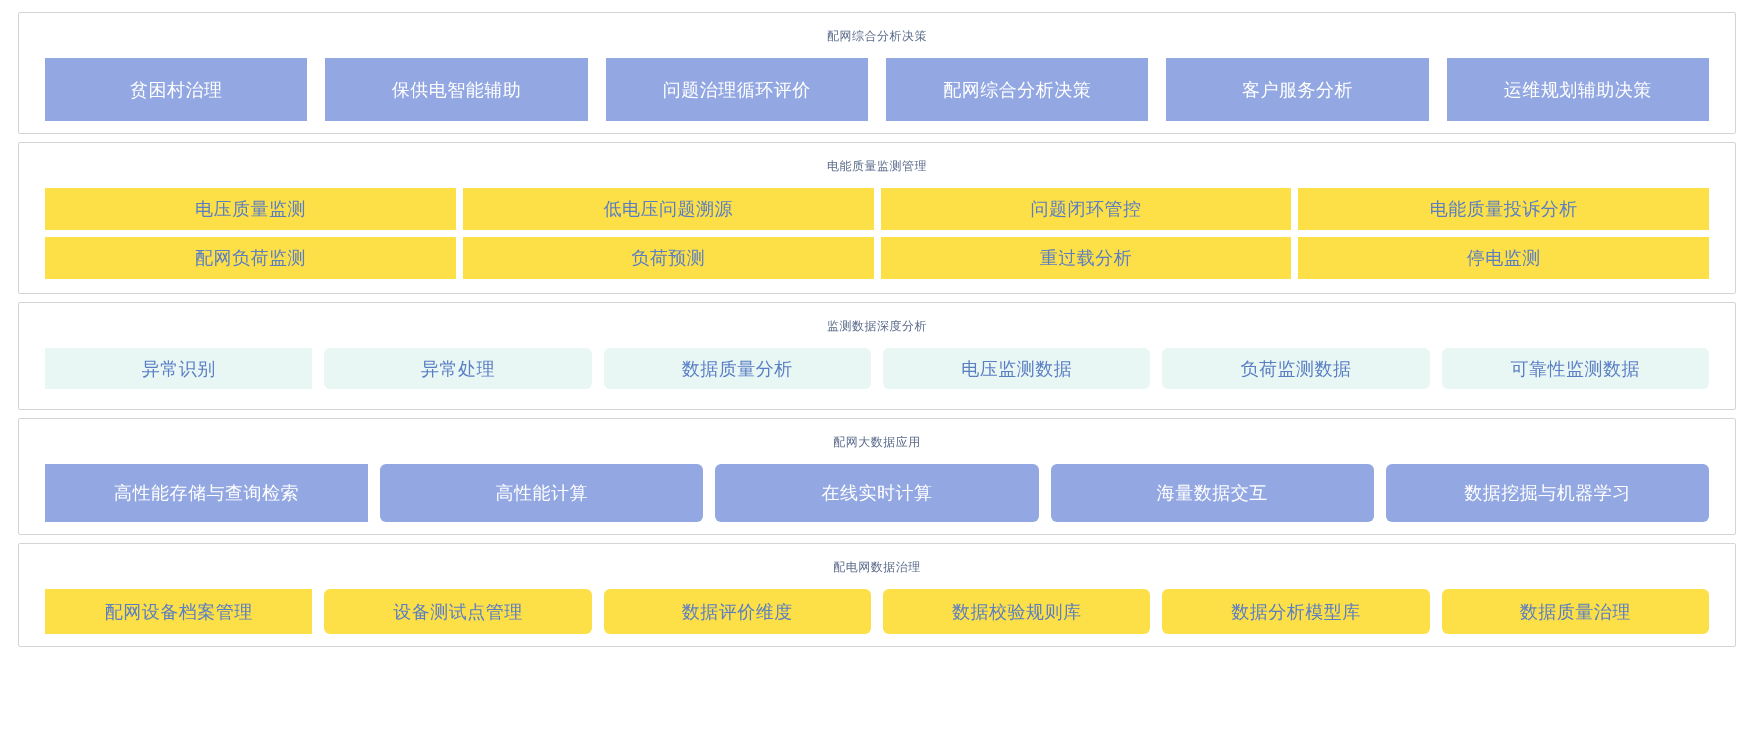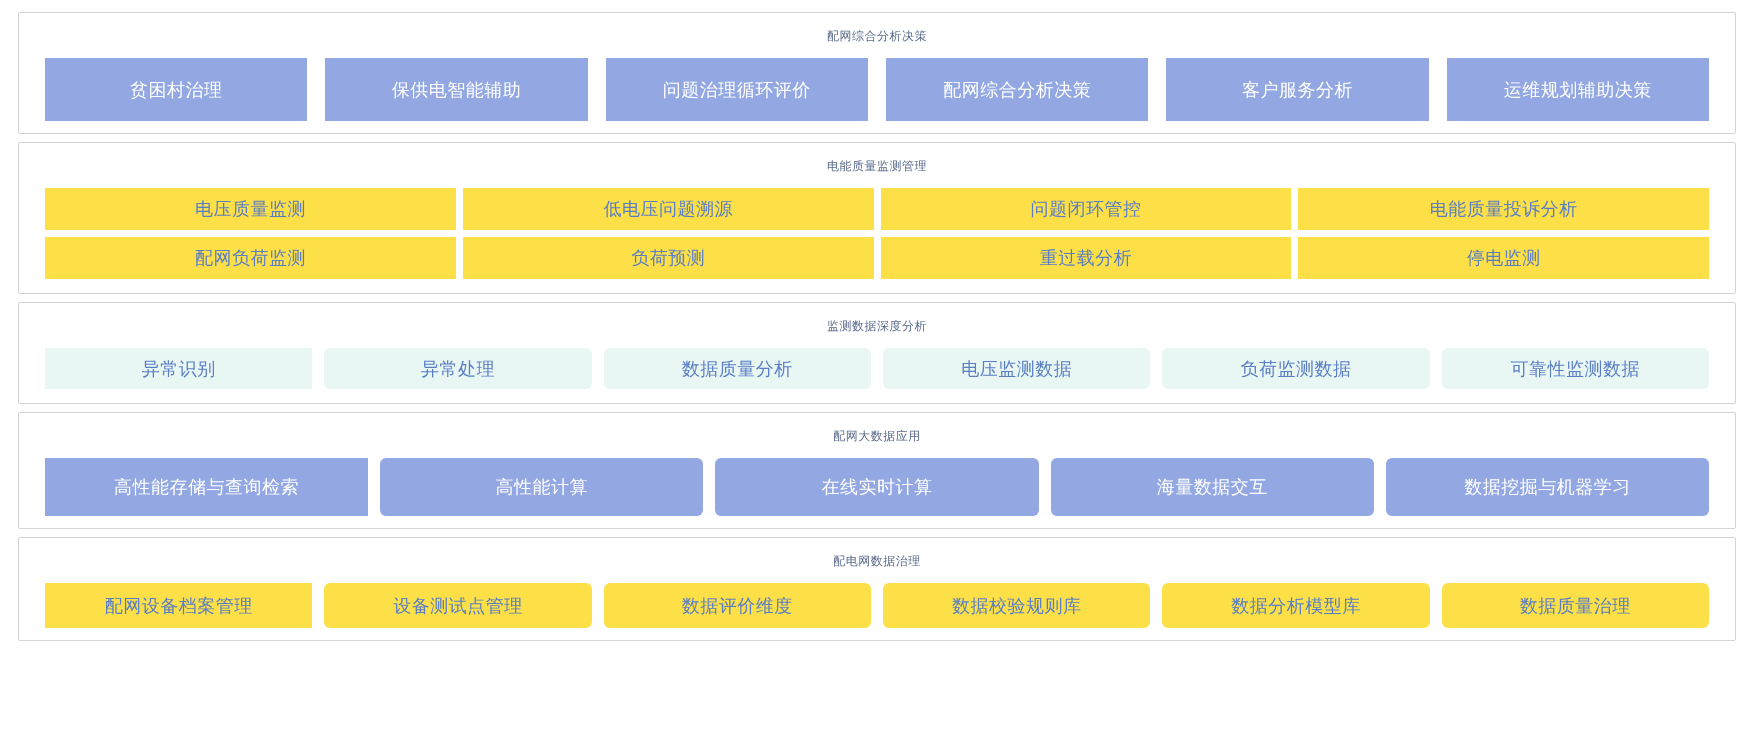--- a/index.html
+++ b/index.html
@@ -74,21 +74,21 @@
   .gap-sm > .cell + .cell { margin-left: 7px; }
 
   
   .panel-1 .cell { height: 63px; }
   .panel-2 .cell { height: 42px; }
   .panel-3 .cell { height: 41px; }
   .panel-4 .cell { height: 58px; }
   .panel-5 .cell { height: 45px; }
 
   .panel-2 { padding-bottom: 14px; }
-  .panel-3 { padding-bottom: 14px; }
+  .panel-3 { padding-bottom: 20px; }
 </style>
 </head>
 <body>
 
 <div id="page">
     <div class="panel panel-1">
       <div class="panel-title">配网综合分析决策</div>
       <div class="row gap-lg">
         <div class="cell v-blue">贫困村治理</div>
         <div class="cell v-blue">保供电智能辅助</div>

